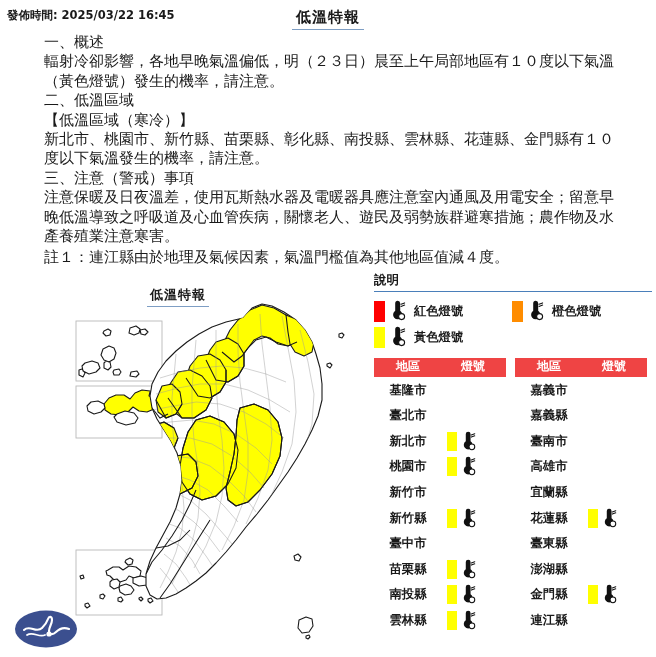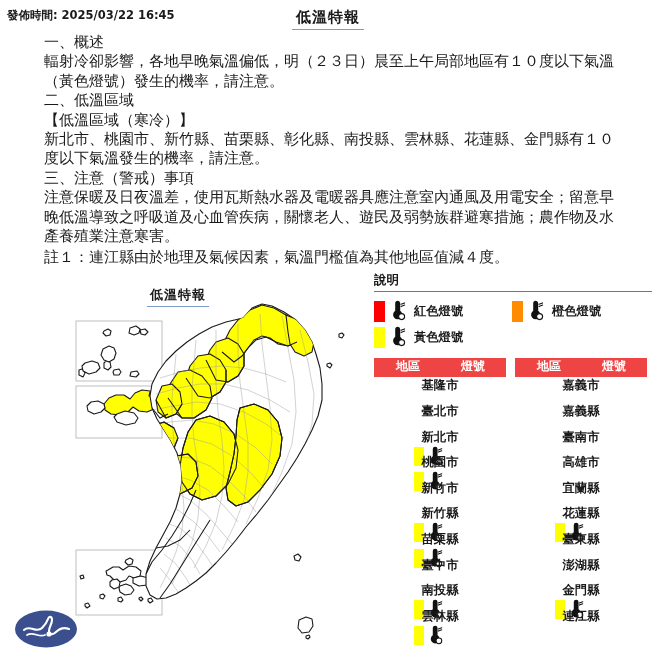--- a/index.html
+++ b/index.html
@@ -144,21 +144,20 @@
     color: #ffffff;
     font-size: 12px;
     font-weight: bold;
   }
   .th-region { width: 68px; text-align: center; }
   .th-signal { width: 62px; text-align: center; }
   .trow {
     height: 25.6px;
     display: flex;
     align-items: center;
-    flex-direction: column;
   }
   .td-region {
     width: 68px;
     text-align: center;
     font-size: 12.3px;
     font-weight: bold;
     white-space: nowrap;
   }
   .td-signal {
     width: 62px;
@@ -449,35 +448,35 @@
               <div class="sig-swatch" style="background: rgb(255, 255, 0);"></div>
               <svg class="thermo" width="21" height="21" viewBox="0 0 22 22">
   <path d="M9.2,3.2 a2.5,2.5 0 0 1 5,0 v7.6 a4.6,4.6 0 1 1 -5,0 Z" fill="#111111"></path>
   <circle cx="11.7" cy="15.1" r="3.1" fill="#111111"></circle>
   <circle cx="15.6" cy="16.6" r="3.0" fill="#ffffff" stroke="#111111" stroke-width="1.1"></circle>
   <path d="M15.0,4.2 l3.6,-1.3 M15.0,6.4 l3.6,-1.3" stroke="#111111" stroke-width="1.1" stroke-linecap="round"></path>
 </svg>
             </div>
           </div>
           <div class="trow">
+            <div class="td-region">臺中市</div>
+            <div class="td-signal">
+              <div class="sig-empty"></div>
+            </div>
+          </div>
+          <div class="trow">
             <div class="td-region">苗栗縣</div>
             <div class="td-signal">
               <div class="sig-swatch" style="background: rgb(255, 255, 0);"></div>
               <svg class="thermo" width="21" height="21" viewBox="0 0 22 22">
   <path d="M9.2,3.2 a2.5,2.5 0 0 1 5,0 v7.6 a4.6,4.6 0 1 1 -5,0 Z" fill="#111111"></path>
   <circle cx="11.7" cy="15.1" r="3.1" fill="#111111"></circle>
   <circle cx="15.6" cy="16.6" r="3.0" fill="#ffffff" stroke="#111111" stroke-width="1.1"></circle>
   <path d="M15.0,4.2 l3.6,-1.3 M15.0,6.4 l3.6,-1.3" stroke="#111111" stroke-width="1.1" stroke-linecap="round"></path>
 </svg>
-            </div>
-          </div>
-          <div class="trow">
-            <div class="td-region">臺中市</div>
-            <div class="td-signal">
-              <div class="sig-empty"></div>
             </div>
           </div>
           <div class="trow">
             <div class="td-region">南投縣</div>
             <div class="td-signal">
               <div class="sig-swatch" style="background: rgb(255, 255, 0);"></div>
               <svg class="thermo" width="21" height="21" viewBox="0 0 22 22">
   <path d="M9.2,3.2 a2.5,2.5 0 0 1 5,0 v7.6 a4.6,4.6 0 1 1 -5,0 Z" fill="#111111"></path>
   <circle cx="11.7" cy="15.1" r="3.1" fill="#111111"></circle>
   <circle cx="15.6" cy="16.6" r="3.0" fill="#ffffff" stroke="#111111" stroke-width="1.1"></circle>

